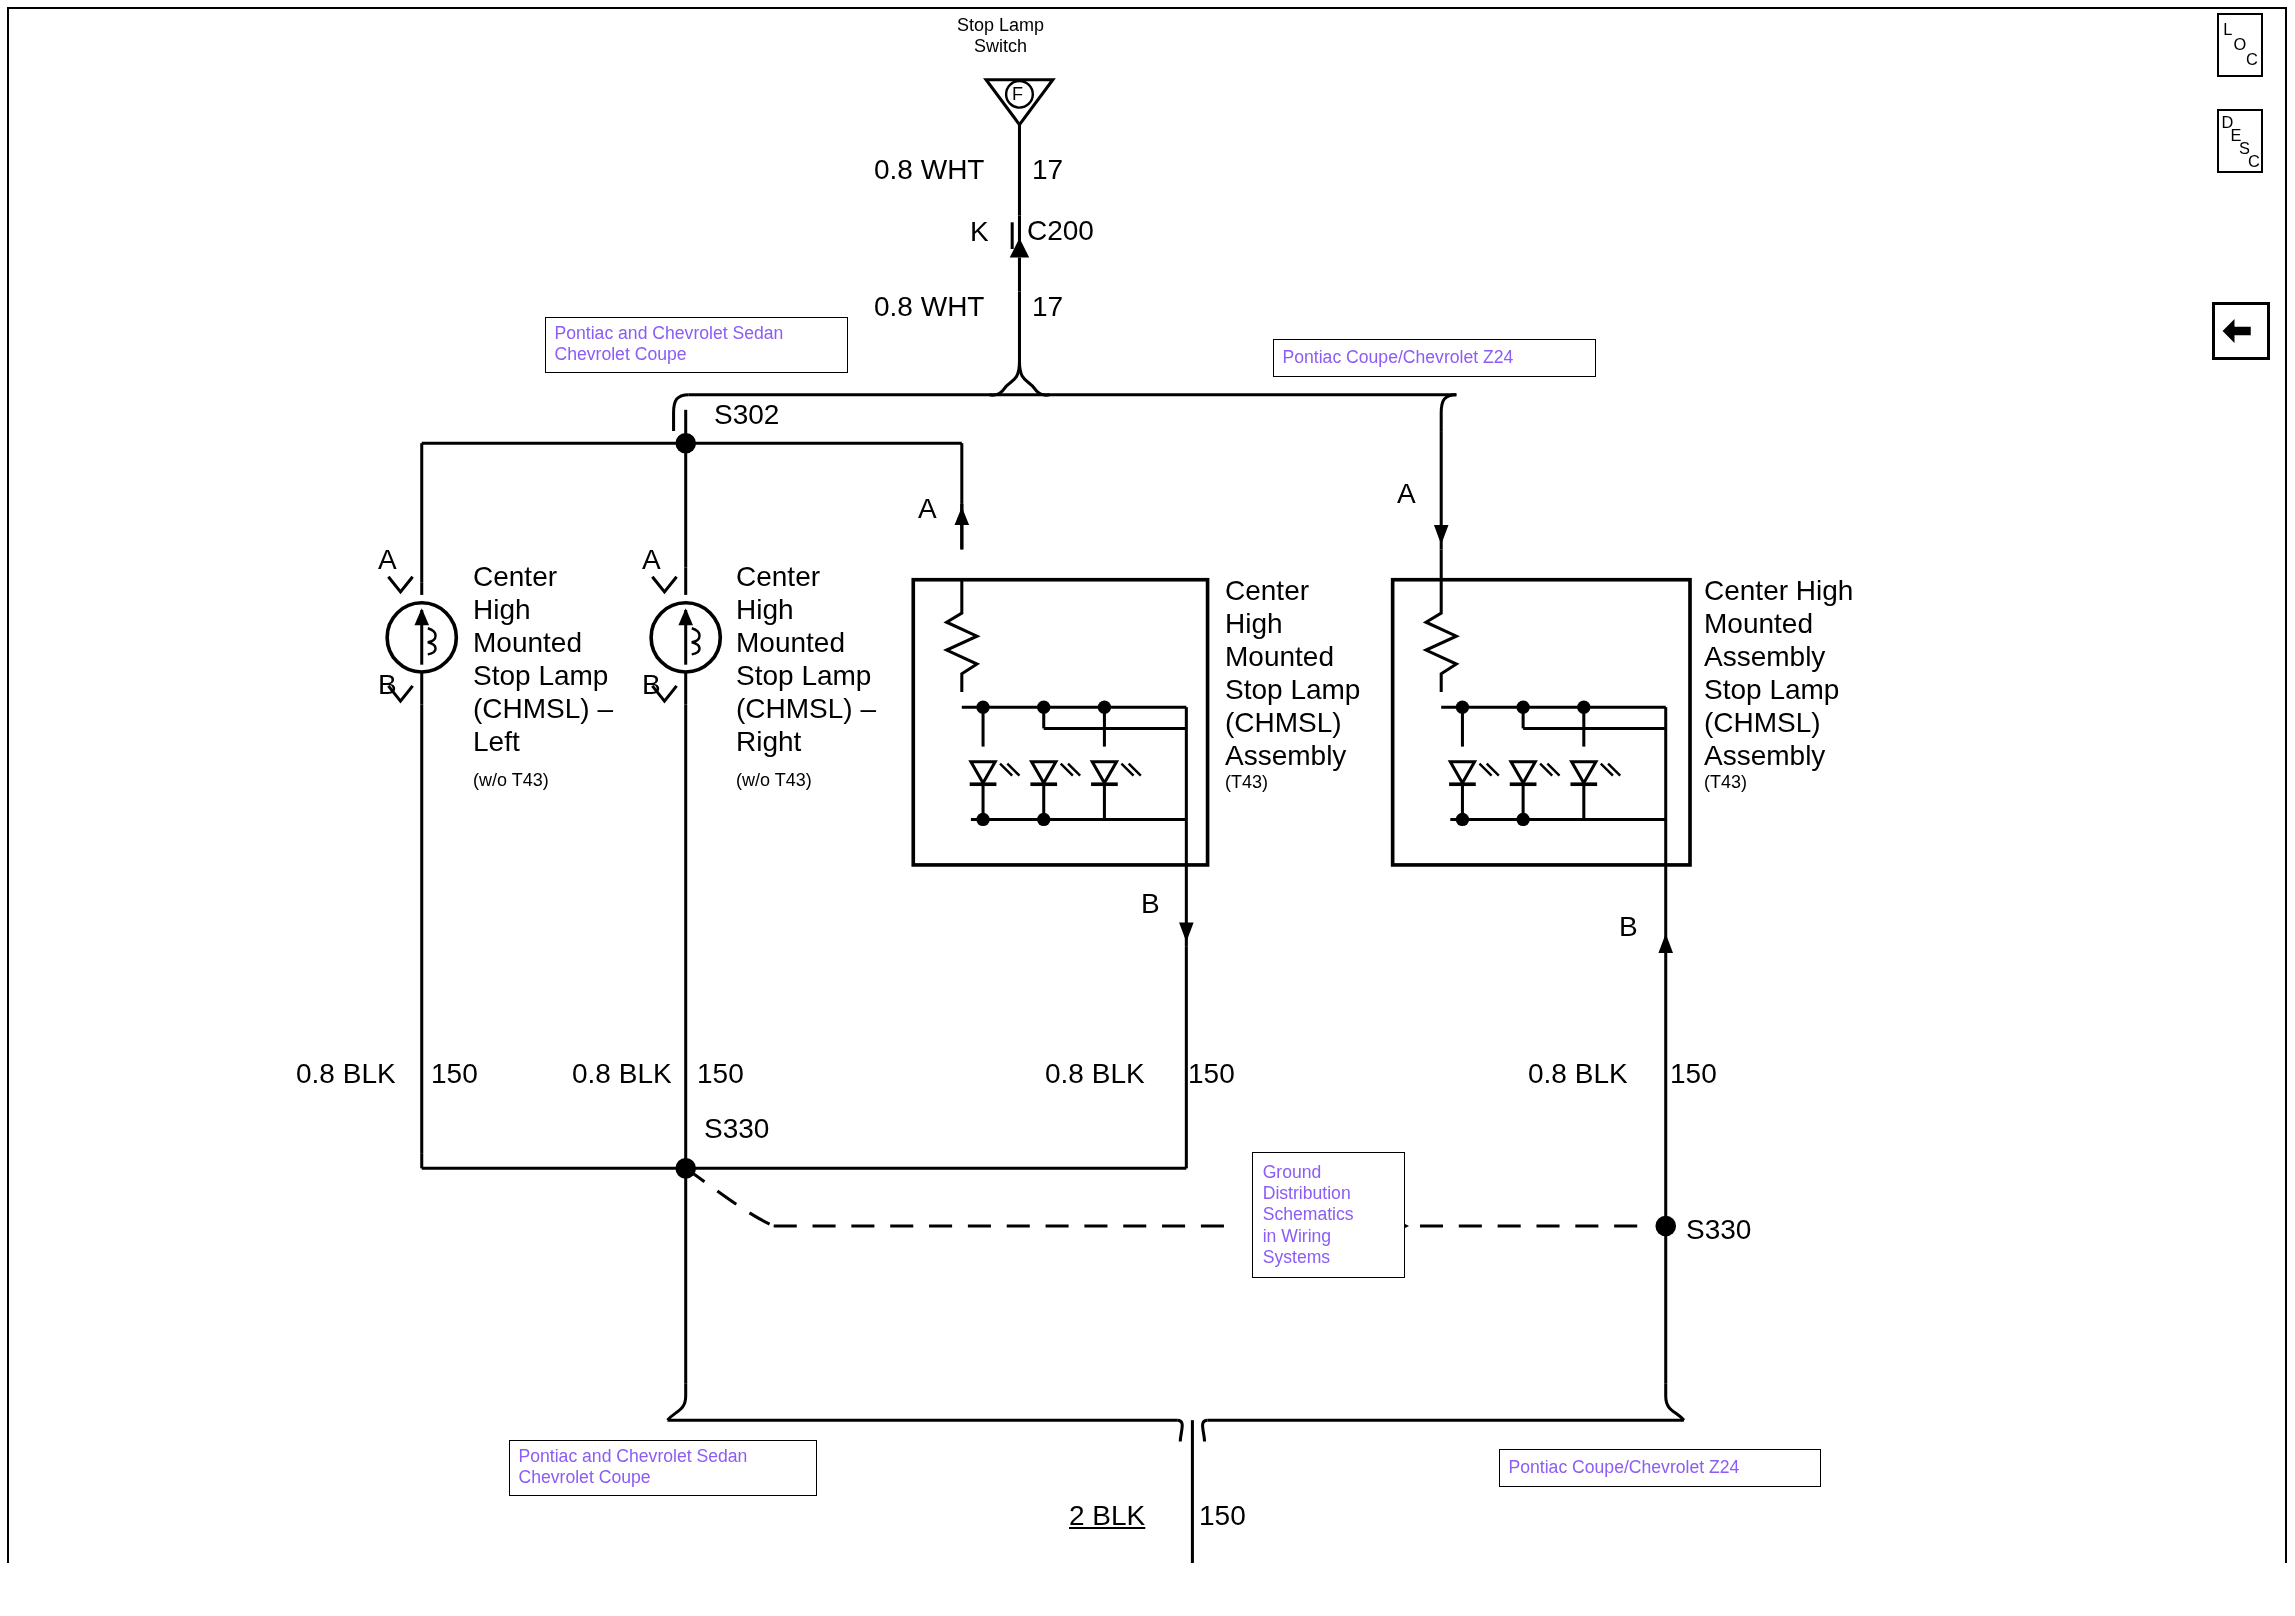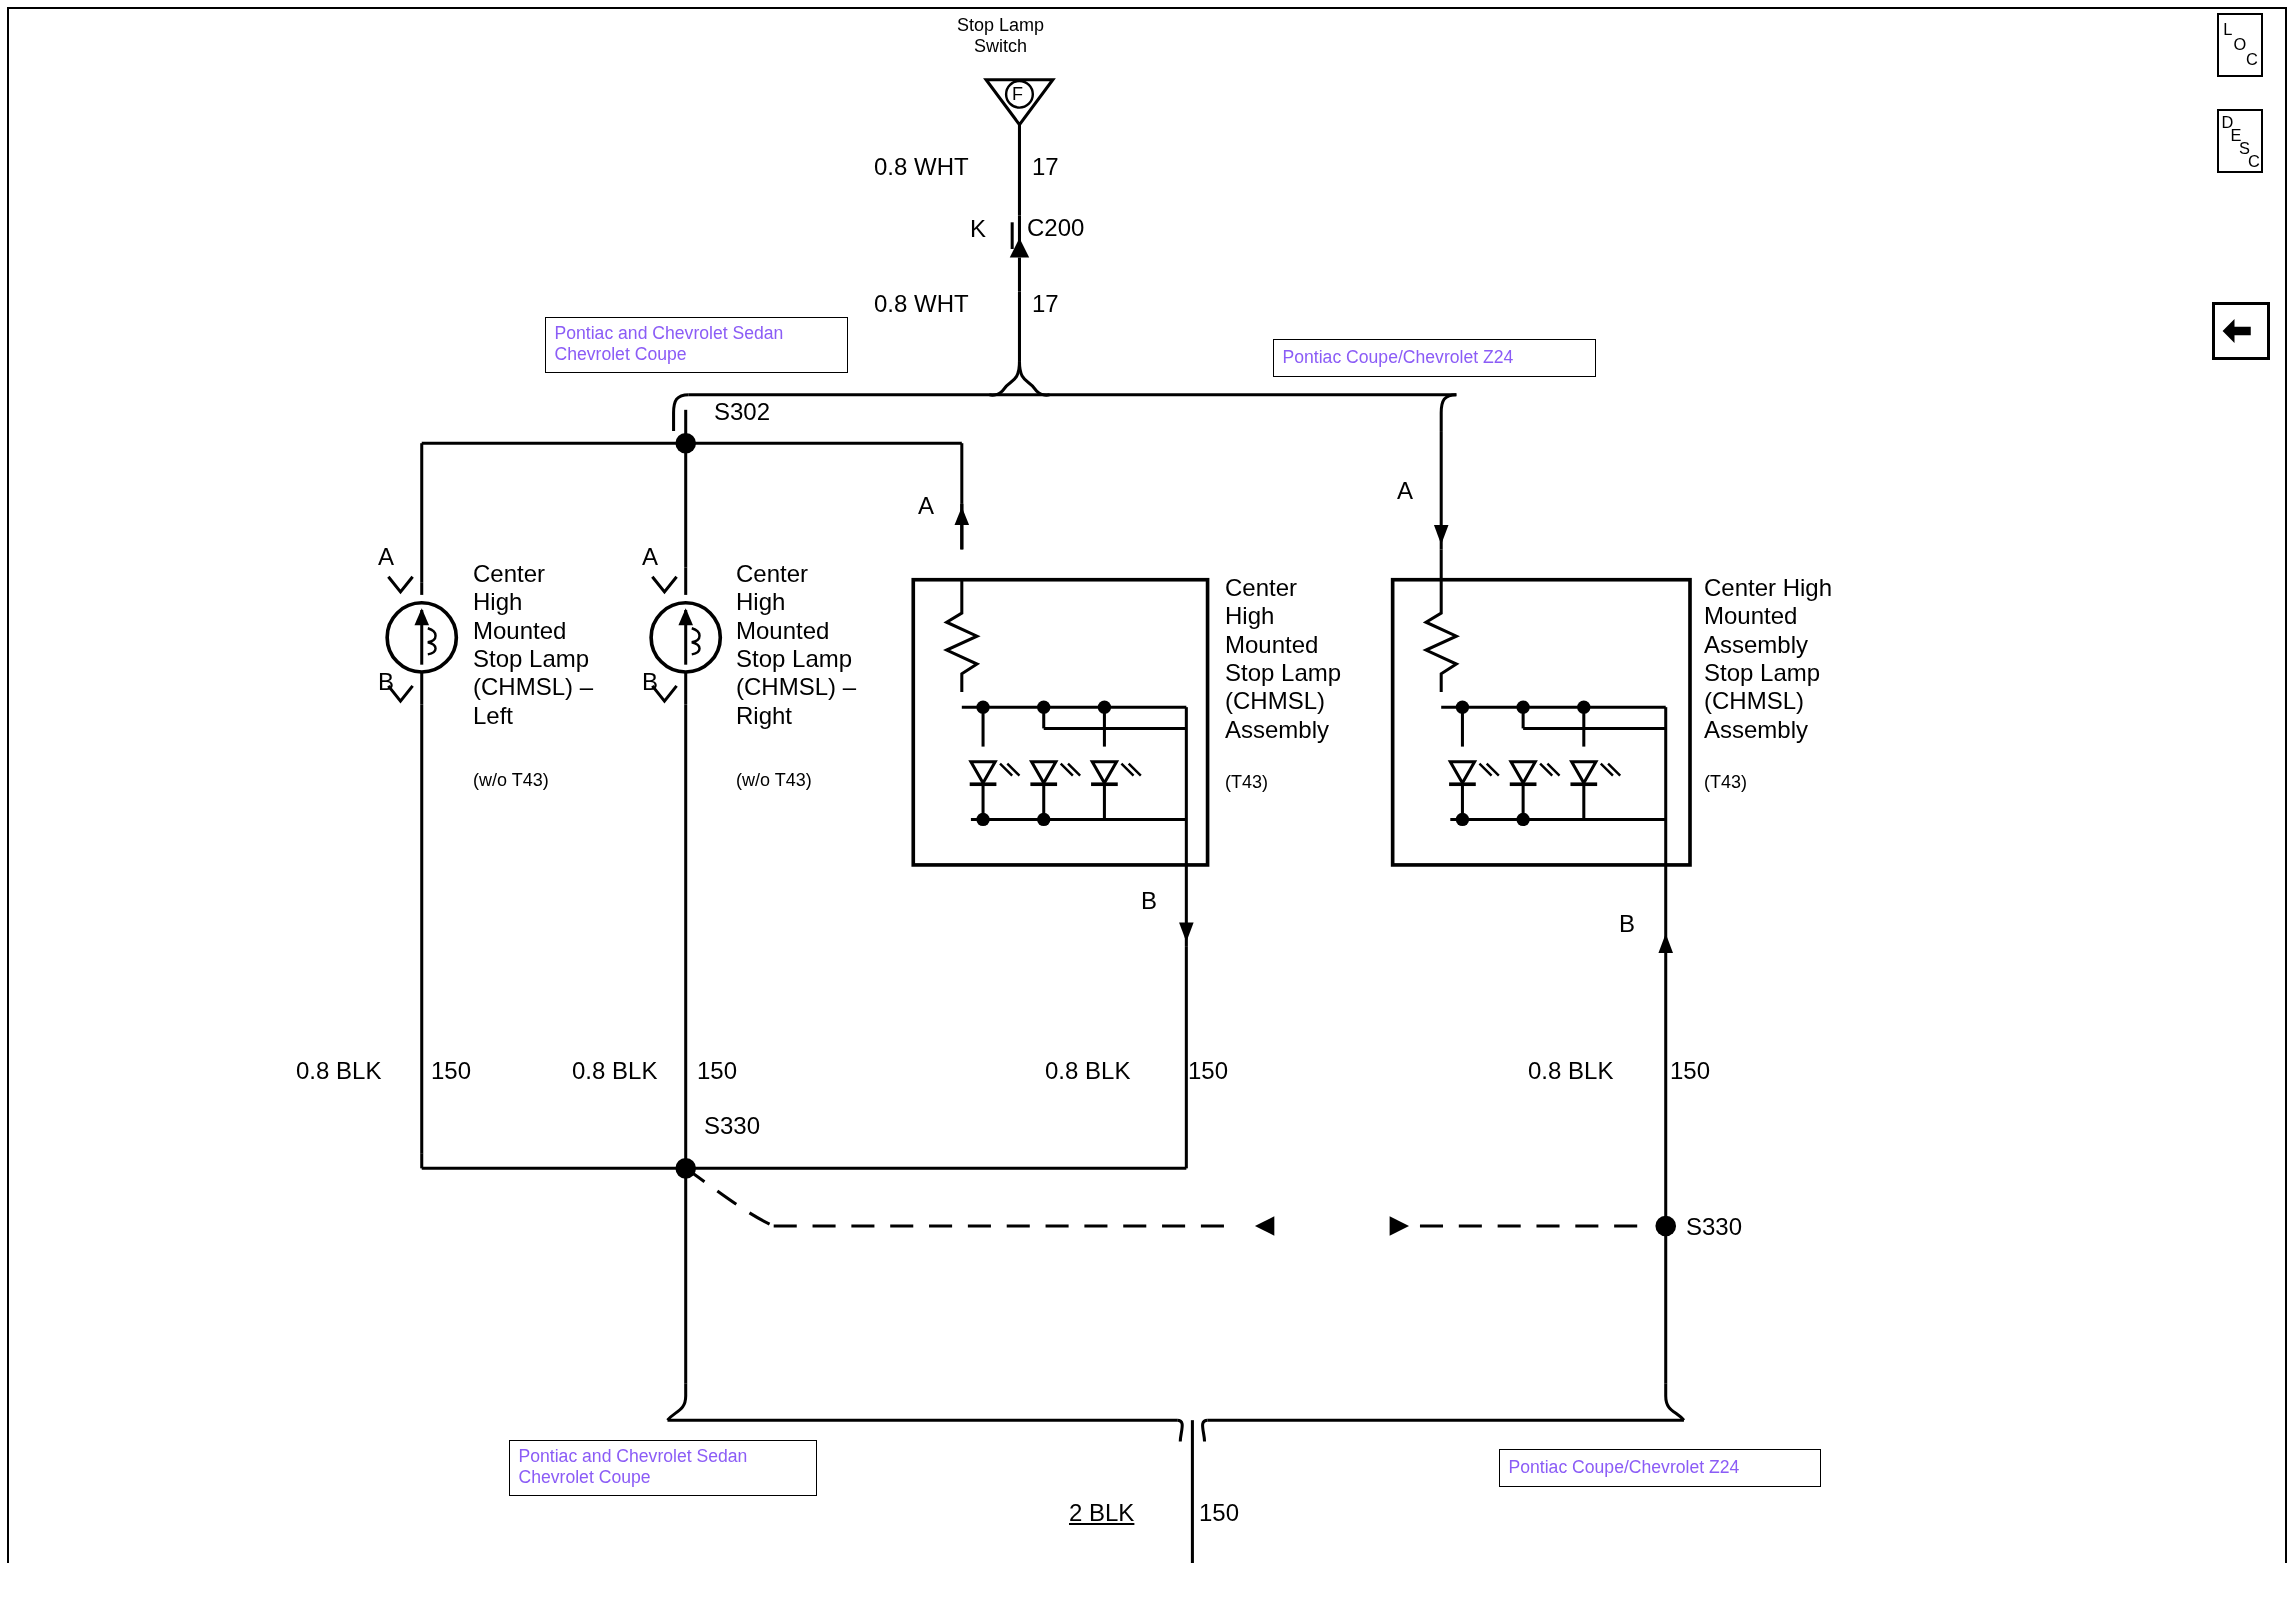--- a/index.html
+++ b/index.html
@@ -32,21 +32,21 @@
     left: 0; top: 0;
     width: 2295px;
     height: 1617px;
   }
   .lbl {
     position: absolute;
     color: #000;
     line-height: 1.18;
     white-space: pre-line;
   }
-  .t40 { font-size: 24px; }
+  .t40 { font-size: 28px; }
   .t30 { font-size: 18px; }
   .boxlbl {
     position: absolute;
     border: 1.8px solid #000;
     background: #fff;
     font-size: 17.6px;
     line-height: 1.22;
     padding: 4.9px 7.3px 6px 8.5px;
     color: #8b5cf6;
     box-sizing: border-box;
@@ -313,20 +313,25 @@
 
   <div class="lbl t40" style="left:1045px; top:1057px;">0.8 BLK</div>
   <div class="lbl t40" style="left:1188px; top:1057px;">150</div>
 
   <div class="lbl t40" style="left:1528px; top:1057px;">0.8 BLK</div>
   <div class="lbl t40" style="left:1670px; top:1057px;">150</div>
 
   <div class="lbl t40" style="left:704px; top:1112px;">S330</div>
   <div class="lbl t40" style="left:1686px; top:1213px;">S330</div>
 
+  <div class="boxlbl" style="left:1252px; top:1152px; width:153px; padding:8.5px 7.3px 8.5px 9.7px;">Ground
+Distribution
+Schematics
+in Wiring
+Systems</div>
 
   <div class="boxlbl" style="left:509px; top:1440px; width:308px;">Pontiac and Chevrolet Sedan
 Chevrolet Coupe</div>
   <div class="boxlbl" style="left:1499px; top:1449px; width:322px; padding-top:7.3px; padding-bottom:7.3px;">Pontiac Coupe/Chevrolet Z24</div>
 
   <div class="lbl t40" style="left:1069px; top:1499px;text-decoration:underline;">2 BLK</div>
   <div class="lbl t40" style="left:1199px; top:1499px;">150</div>
 
   <div class="lbl t40" style="left:1218px; top:1572px;font-style:italic;">G304</div>
 

